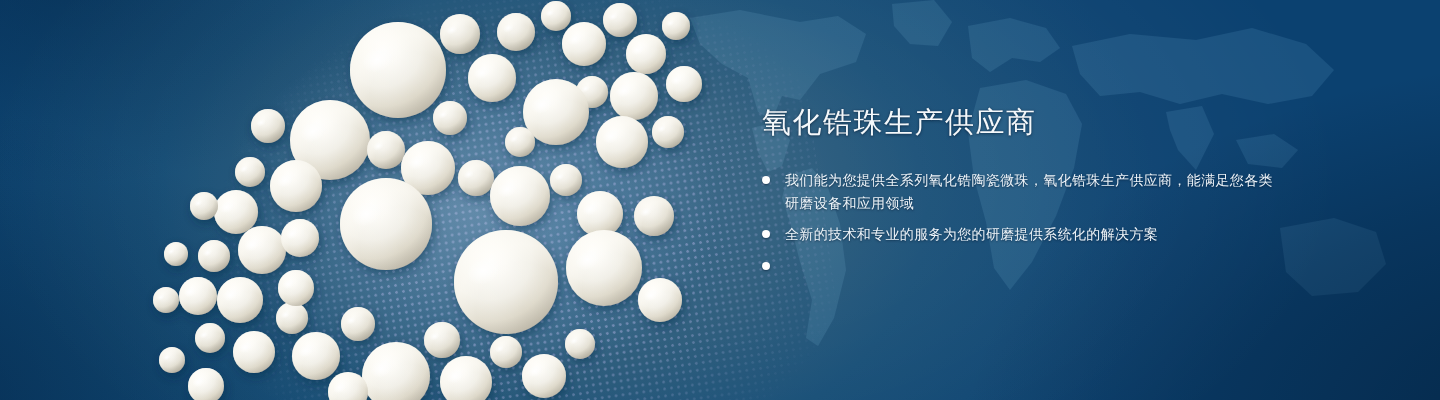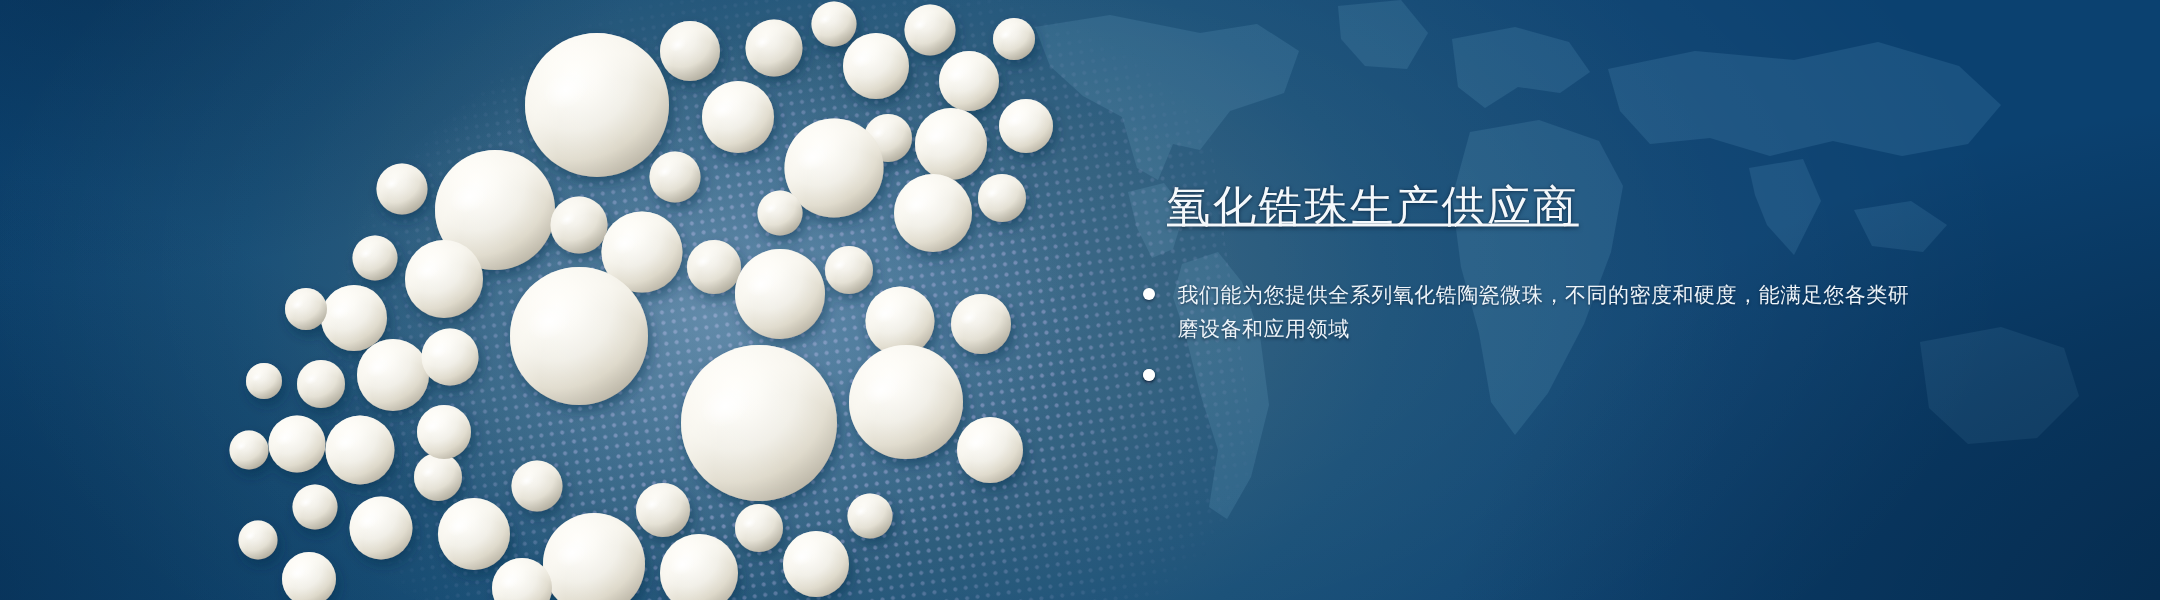--- a/index.html
+++ b/index.html
@@ -64,29 +64,28 @@
     pointer-events:none;
   }
   .beads svg{display:block;width:760px;height:400px;}
 
   
   .copy{
     position:absolute;
     left:762px;top:104px;width:520px;
   }
   .headline{
-    margin:16px;
+    margin:0;
     font-size:29px;
     line-height:1.28;
     font-weight:400;
     letter-spacing:1.5px;
     color:#f4f8fb;
     text-shadow:0 1px 3px rgba(0,20,42,0.55), 0 0 1px rgba(0,20,42,0.5);
     white-space:nowrap;
-    text-decoration:underline;
   }
   .bullets{
     list-style:none;
     margin:28px 0 0 0;padding:0;
   }
   .bullet{
     position:relative;
     padding-left:23px;
     margin-bottom:9px;
     font-size:14px;
@@ -247,24 +246,25 @@
       </g>
     </svg>
   </div>
 
   <div class="copy">
     <h1 class="headline">氧化锆珠生产供应商</h1>
 
     <ul class="bullets">
       <li class="bullet">
         <span class="dot"></span>
-        <span>我们能为您提供全系列氧化锆陶瓷微珠，不同的密度和硬度，能满足您各类研磨设备和应用领域</span>
+        <span>我们能为您提供全系列氧化锆陶瓷微珠，氧化锆珠生产供应商，能满足您各类研磨设备和应用领域</span>
       </li>
       <li class="bullet">
         <span class="dot"></span>
+        <span>全新的技术和专业的服务为您的研磨提供系统化的解决方案</span>
       </li>
       <li class="bullet">
         <span class="dot"></span>
       </li>
     </ul>
   </div>
 
 </div>
 
 </body></html>

